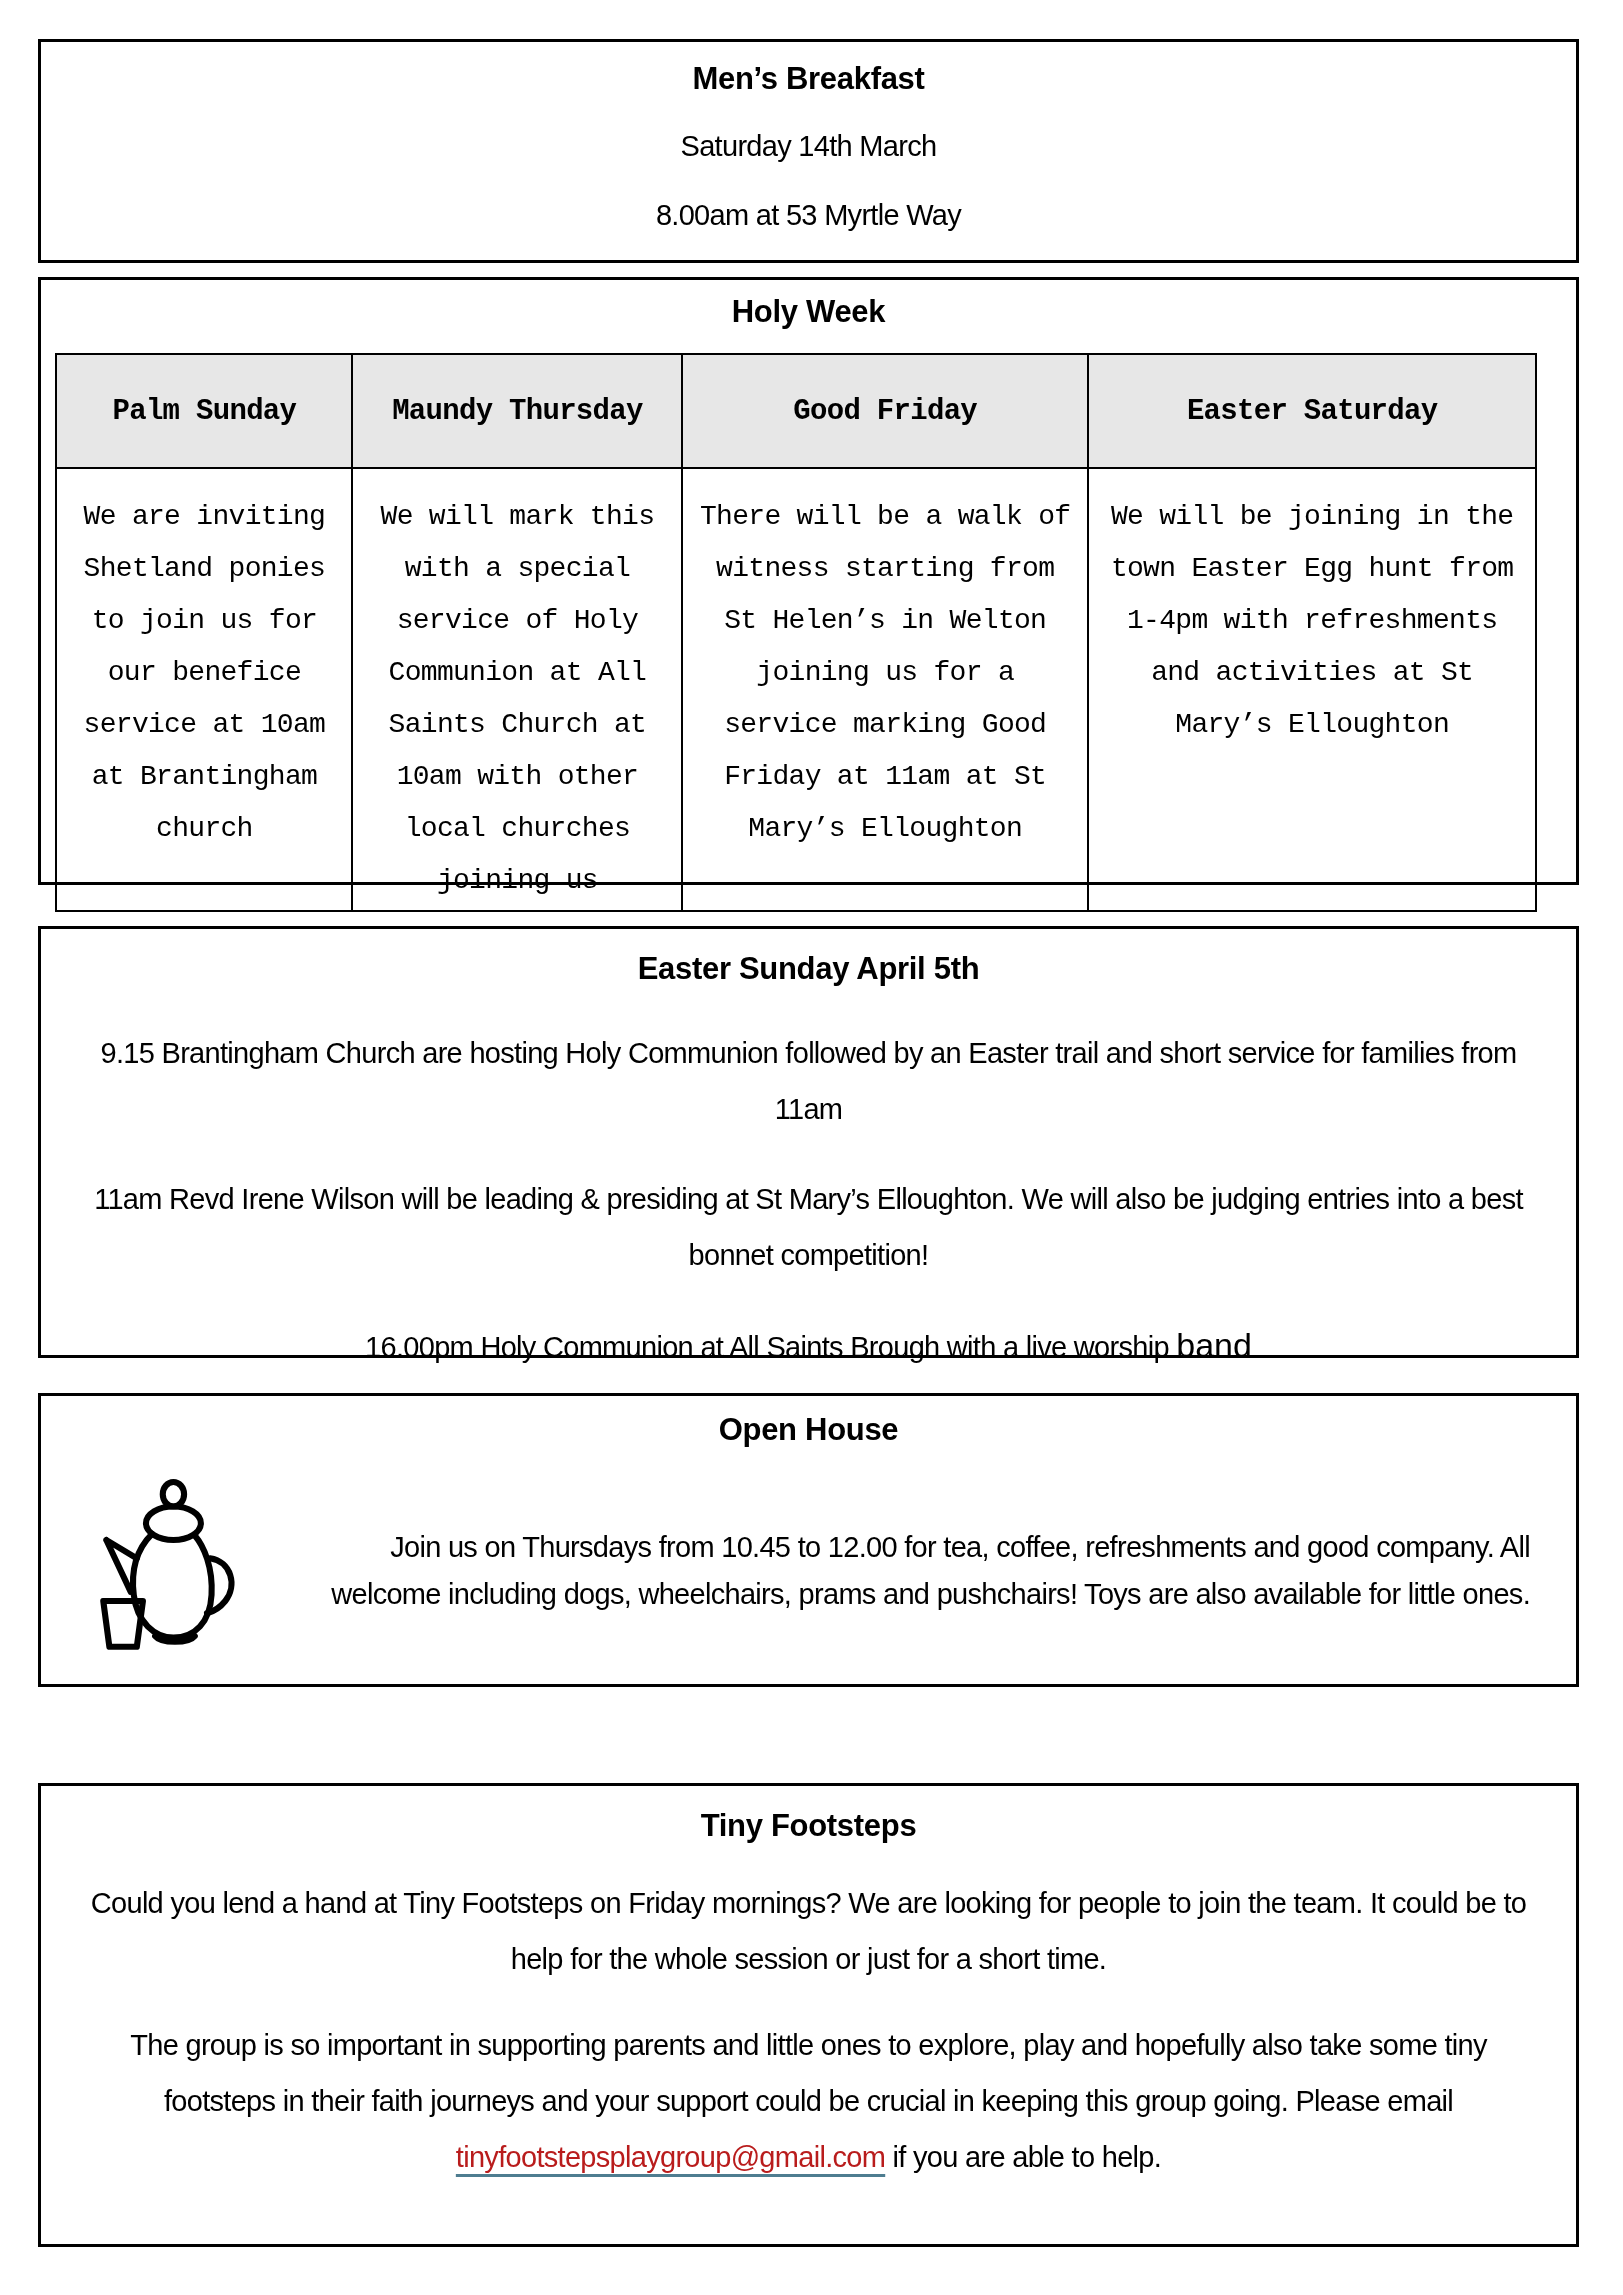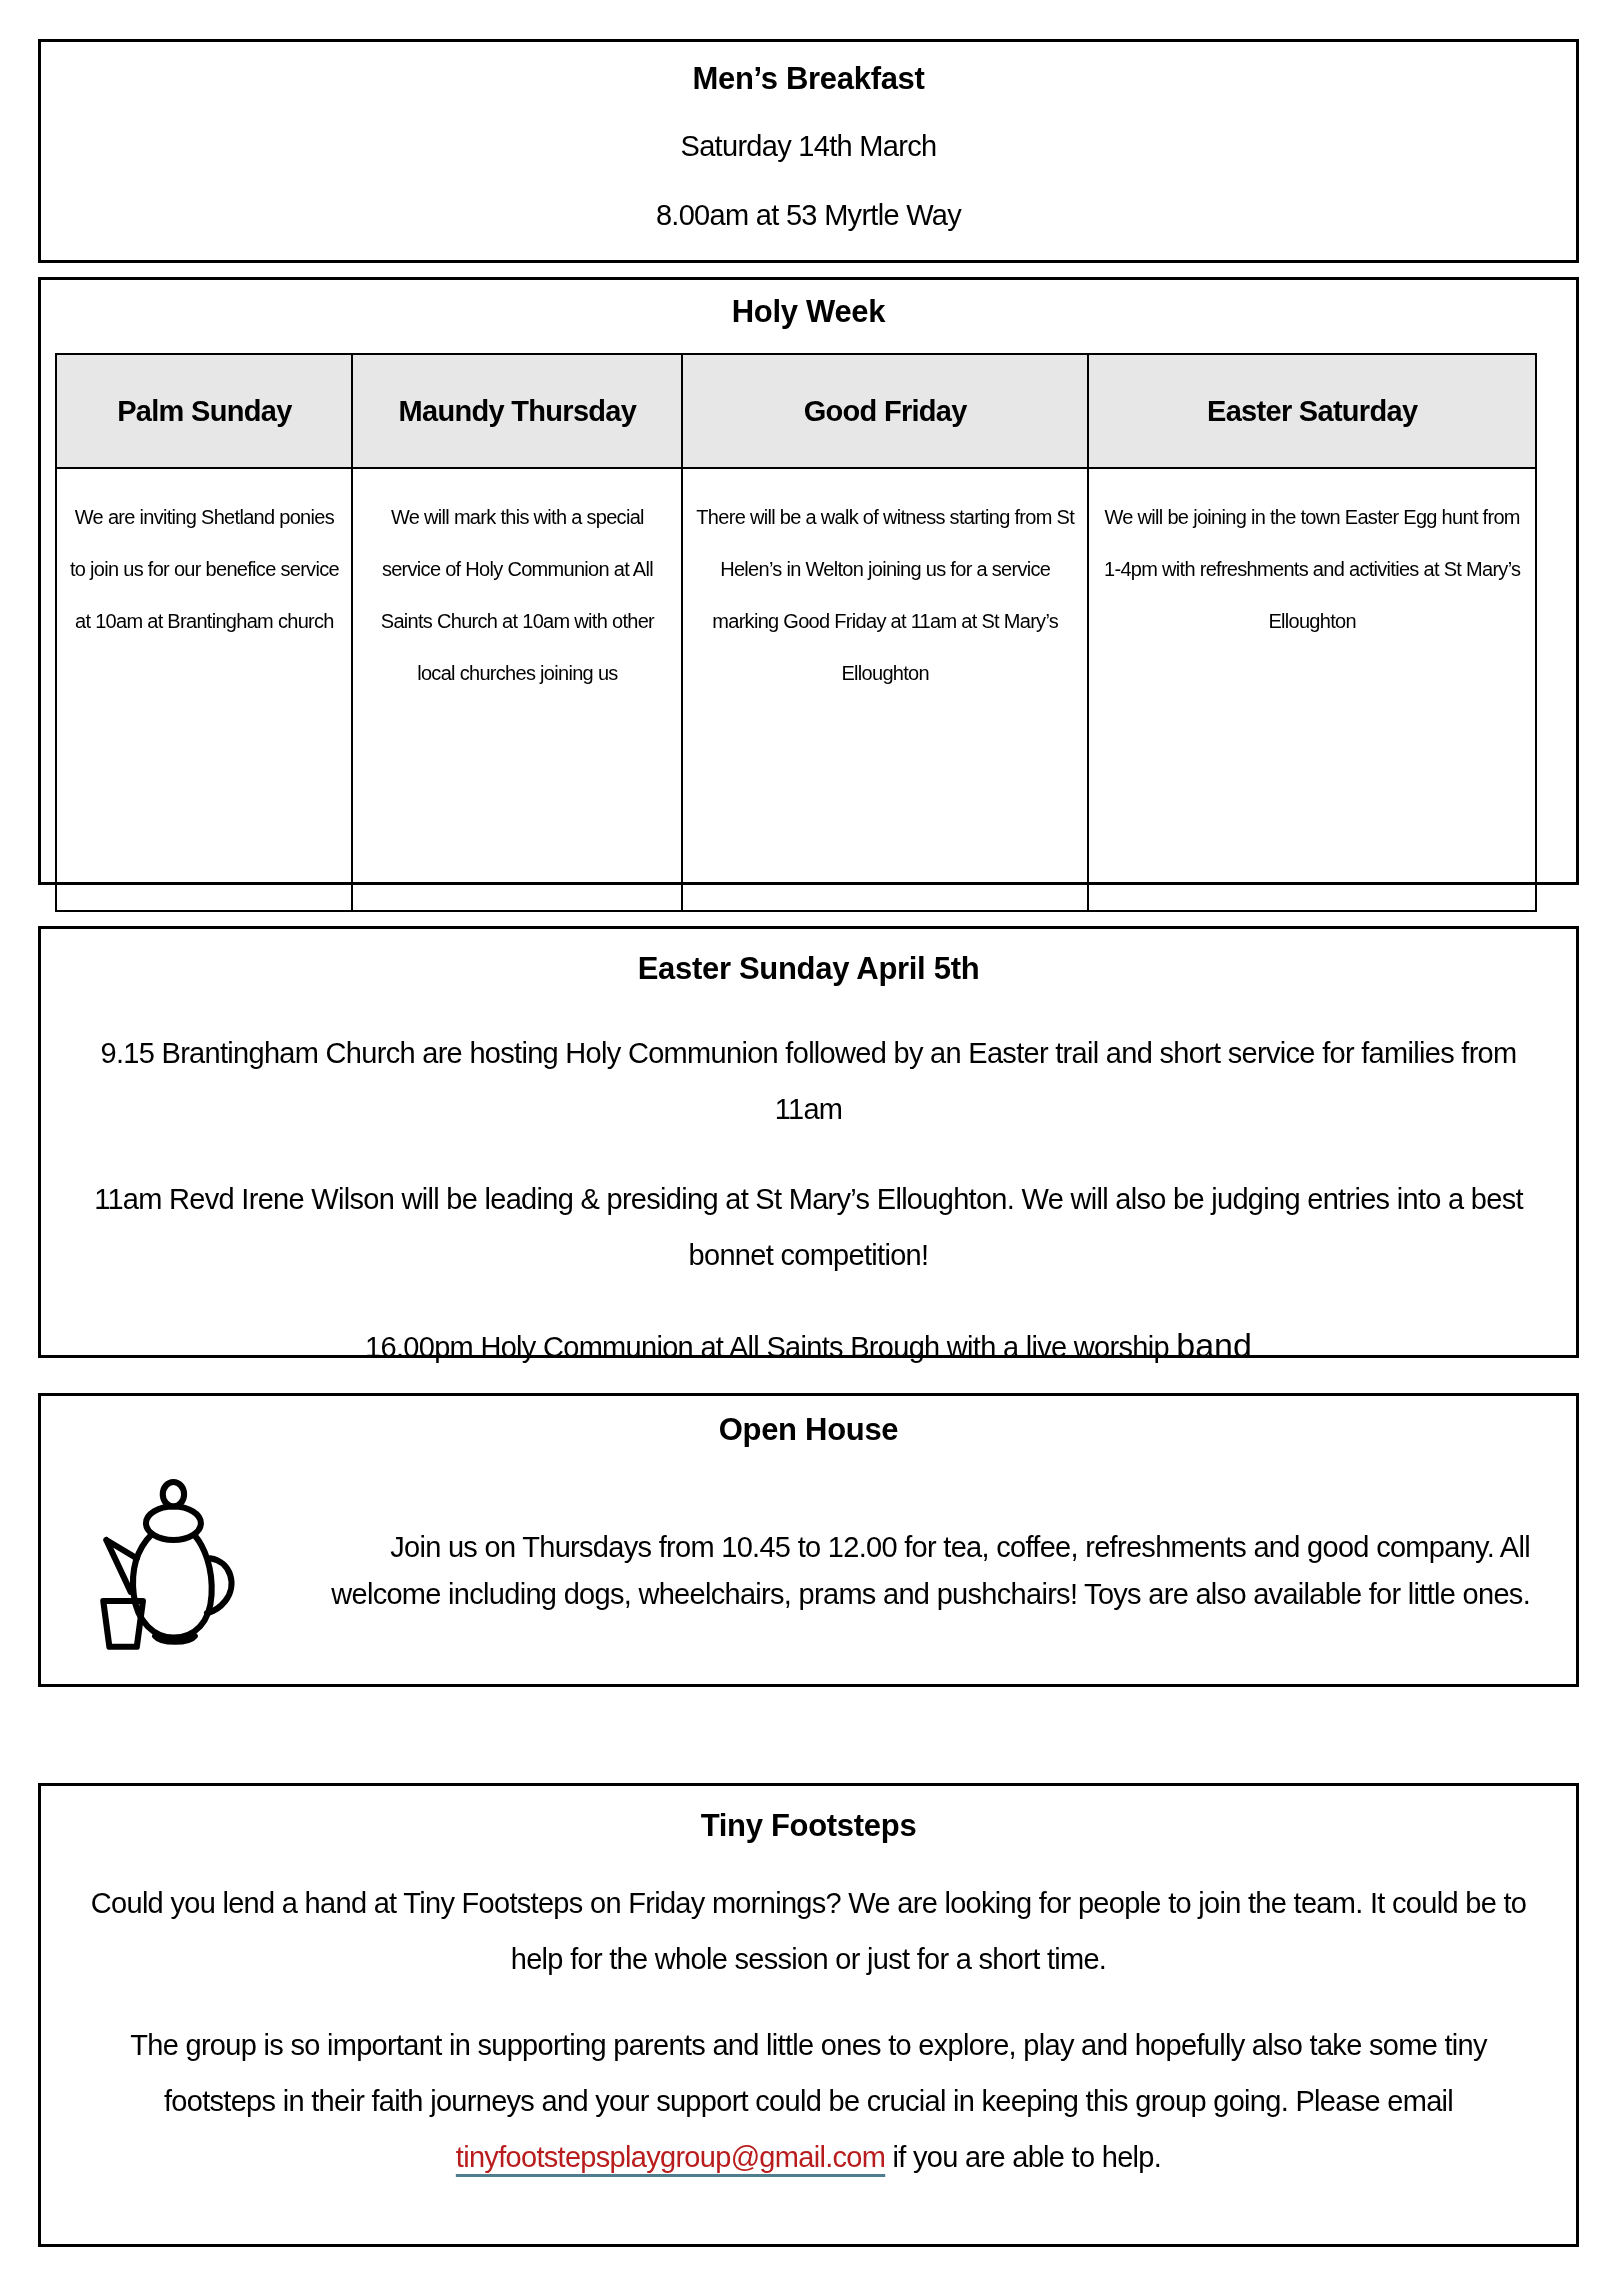--- a/index.html
+++ b/index.html
@@ -37,24 +37,25 @@
   #box-mens .bodytext{ line-height:39px; margin-bottom:30px; }
   
   #box-holyweek{ top:277px; height:608px; padding-top:11.8px; }
   #box-holyweek .box-title{ margin-bottom:13px; }
   table.holy{
     position:absolute;
     left:14.4px; top:73px;
     width:1482px;
     border-collapse:collapse;
     table-layout:fixed;
+    font-family:Liberation Mono, monospace;
   }
   table.holy th, table.holy td{
     border:2px solid #000000;
-    font-size:20px;
+    font-size:28px;
     letter-spacing:-0.7px;
     text-align:center;
   }
   table.holy th{
     height:110px;
     font-weight:bold;
     font-size:29px;
     vertical-align:middle;
   }
   table.holy td{

